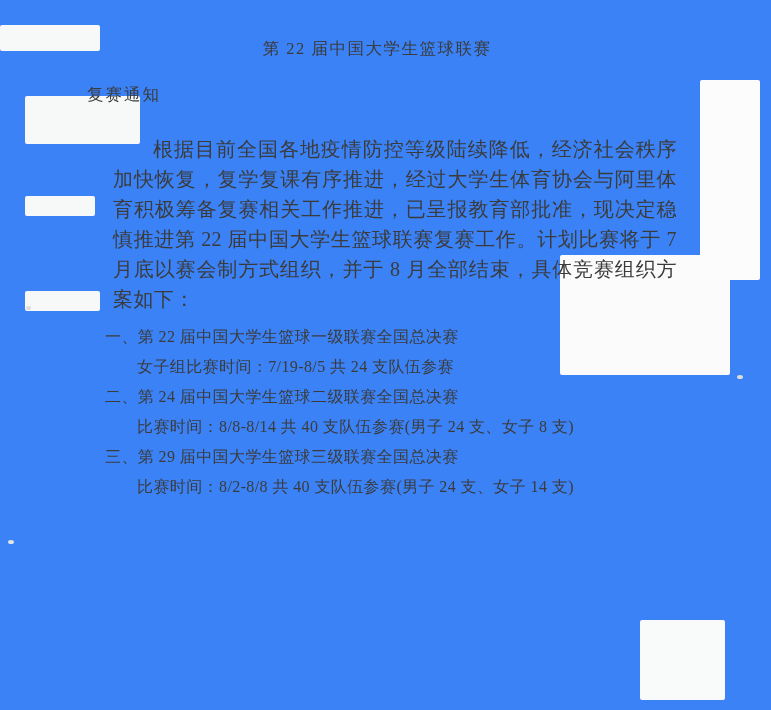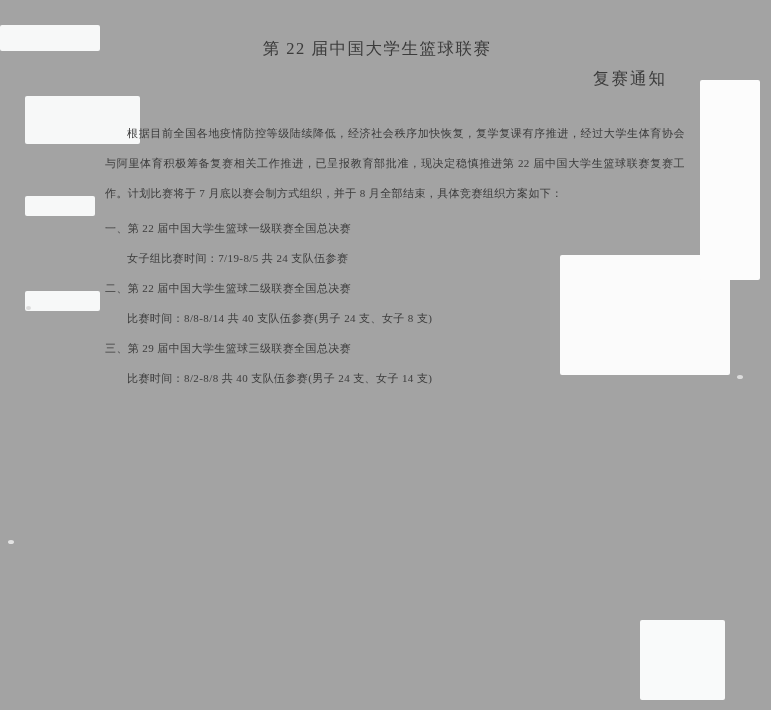--- a/index.html
+++ b/index.html
@@ -11,21 +11,21 @@
     height: 710px;
     background: #fefefe;
     overflow: hidden;
     position: relative;
     font-family: "Liberation Serif", "DejaVu Serif", serif;
     color: #3b3b3b;
   }
   .page {
     position: absolute;
     inset: 0;
-    background: #a3a3a3;
+    background: #3b82f6;
   }
   
   .artifact {
     position: absolute;
     background: #f7f8f8;
     border-radius: 2px;
   }
   .a1 { left: 0;   top: 25;  width: 100px; height: 26px; top: 25px; }
   .a2 { left: 25px; top: 96px;  width: 115px; height: 48px; }
   .a3 { left: 25px; top: 196px; width: 70px;  height: 20px; }
@@ -51,41 +51,41 @@
   .doc-title {
     margin: 34px 0 0 0;
     font-size: 16.5px;
     font-weight: normal;
     text-align: center;
     line-height: 30px;
     letter-spacing: 1.5px;
     transform: translateX(-18px);
   }
   .doc-subtitle {
-    margin: 0 0 0 0;
+    margin: 16px 0 0 0;
     font-size: 16.5px;
     font-weight: normal;
-    text-align: right;
+    text-align: left;
     line-height: 30px;
     letter-spacing: 2px;
     transform: translateX(-18px);
   }
   .para {
-    margin: 0;
-    font-size: 11px;
+    margin: 8px;
+    font-size: 20px;
     line-height: 30px;
     letter-spacing: 0.4px;
     text-align: justify;
   }
   .para.indent { text-indent: 2em; }
   .para.p1 { margin-top: 24px; }
   .para.p2 { margin-top: 28px; line-height: 29px; }
   .comp-list {
     margin-top: 5px;
-    font-size: 11px;
+    font-size: 16px;
     line-height: 30px;
     letter-spacing: 0.4px;
   }
   .comp-heading { }
   .comp-detail { padding-left: 2em; }
 </style>
 </head>
 <body>
 
 <div class="page">
@@ -107,21 +107,21 @@
 
     <h2 class="doc-subtitle">复赛通知</h2>
 
     <p class="para indent p1">根据目前全国各地疫情防控等级陆续降低，经济社会秩序加快恢复，复学复课有序推进，经过大学生体育协会与阿里体育积极筹备复赛相关工作推进，已呈报教育部批准，现决定稳慎推进第 22 届中国大学生篮球联赛复赛工作。计划比赛将于 7 月底以赛会制方式组织，并于 8 月全部结束，具体竞赛组织方案如下：</p>
 
     <div class="comp-list">
 
       <div class="comp-heading">一、第 22 届中国大学生篮球一级联赛全国总决赛</div>
       <div class="comp-detail">女子组比赛时间：7/19-8/5 共 24 支队伍参赛</div>
 
-      <div class="comp-heading">二、第 22 届中国大学生篮球二级联赛全国总决赛</div>
+      <div class="comp-heading">二、第 24 届中国大学生篮球二级联赛全国总决赛</div>
       <div class="comp-detail">比赛时间：8/8-8/14 共 40 支队伍参赛(男子 24 支、女子 8 支)</div>
 
       <div class="comp-heading">三、第 29 届中国大学生篮球三级联赛全国总决赛</div>
       <div class="comp-detail">比赛时间：8/2-8/8 共 40 支队伍参赛(男子 24 支、女子 14 支)</div>
 
     </div>
 
 
   </div>
 </div>

